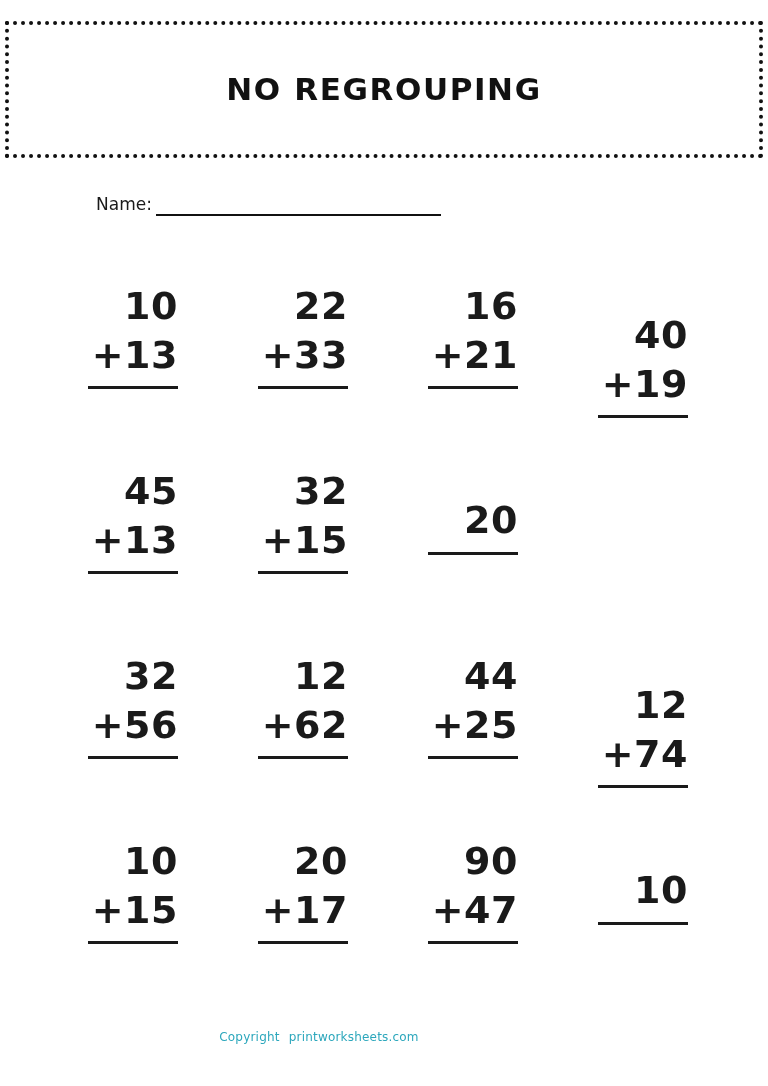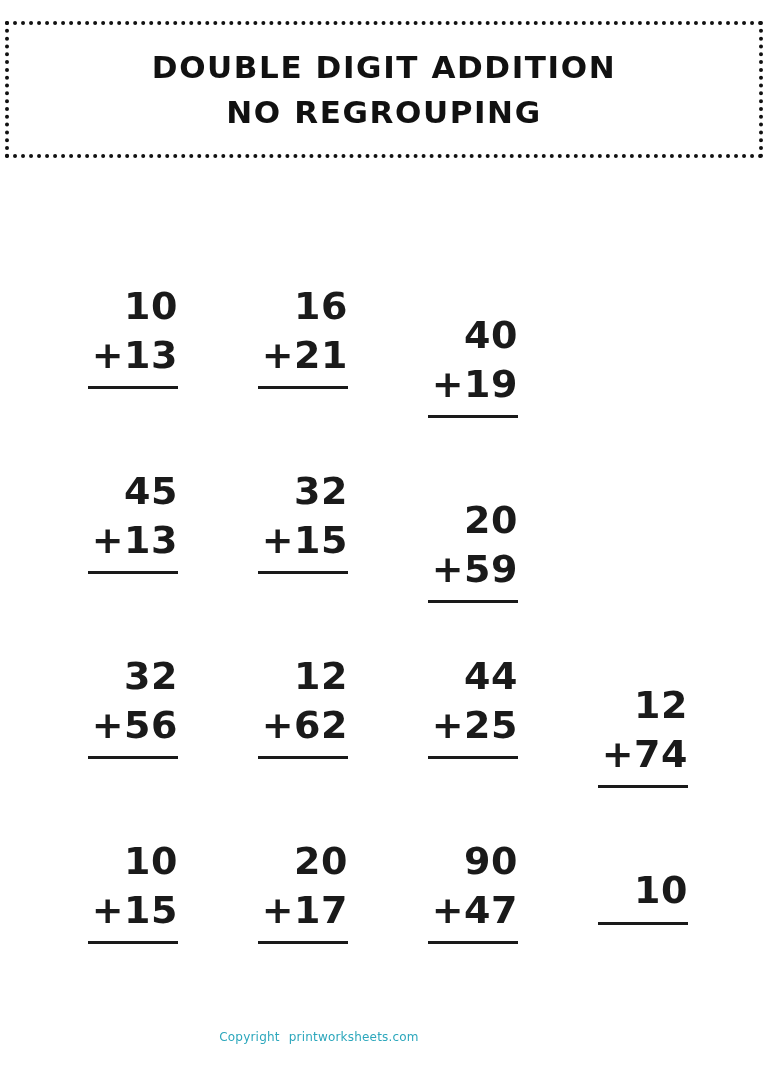--- a/index.html
+++ b/index.html
@@ -123,36 +123,44 @@
     font-size: 12px;
     color: #2ca7bc;
     letter-spacing: 0.2px;
   }
   .footer .sep { display: inline-block; width: 9px; }
 </style>
 </head>
 <body>
 
 <div class="title-box">
-  <div class="title-line">DOUBLE DIGIT ADDITION</div>
   <div class="title-line">NO REGROUPING</div>
 </div>
 
 <div class="meta-row">
+  <div class="meta-field name">
+    <span class="meta-label">Name:</span>
+    <span class="meta-rule"></span>
+  </div>
 </div>
 
 <div class="grid">
 
   <div class="grid-row">
     <div class="problem">
       <span class="operand">10</span>
       <span class="operand">+13</span>
       <span class="answer-rule"></span>
     </div>
     <div class="problem">
+      <span class="operand">22</span>
+      <span class="operand">+33</span>
+      <span class="answer-rule"></span>
+    </div>
+    <div class="problem">
       <span class="operand">16</span>
       <span class="operand">+21</span>
       <span class="answer-rule"></span>
     </div>
     <div class="problem">
       <span class="operand">40</span>
       <span class="operand">+19</span>
       <span class="answer-rule"></span>
     </div>
   </div>
@@ -163,21 +171,20 @@
       <span class="operand">+13</span>
       <span class="answer-rule"></span>
     </div>
     <div class="problem">
       <span class="operand">32</span>
       <span class="operand">+15</span>
       <span class="answer-rule"></span>
     </div>
     <div class="problem">
       <span class="operand">20</span>
-      <span class="operand">+59</span>
       <span class="answer-rule"></span>
     </div>
   </div>
 
   <div class="grid-row">
     <div class="problem">
       <span class="operand">32</span>
       <span class="operand">+56</span>
       <span class="answer-rule"></span>
     </div>

